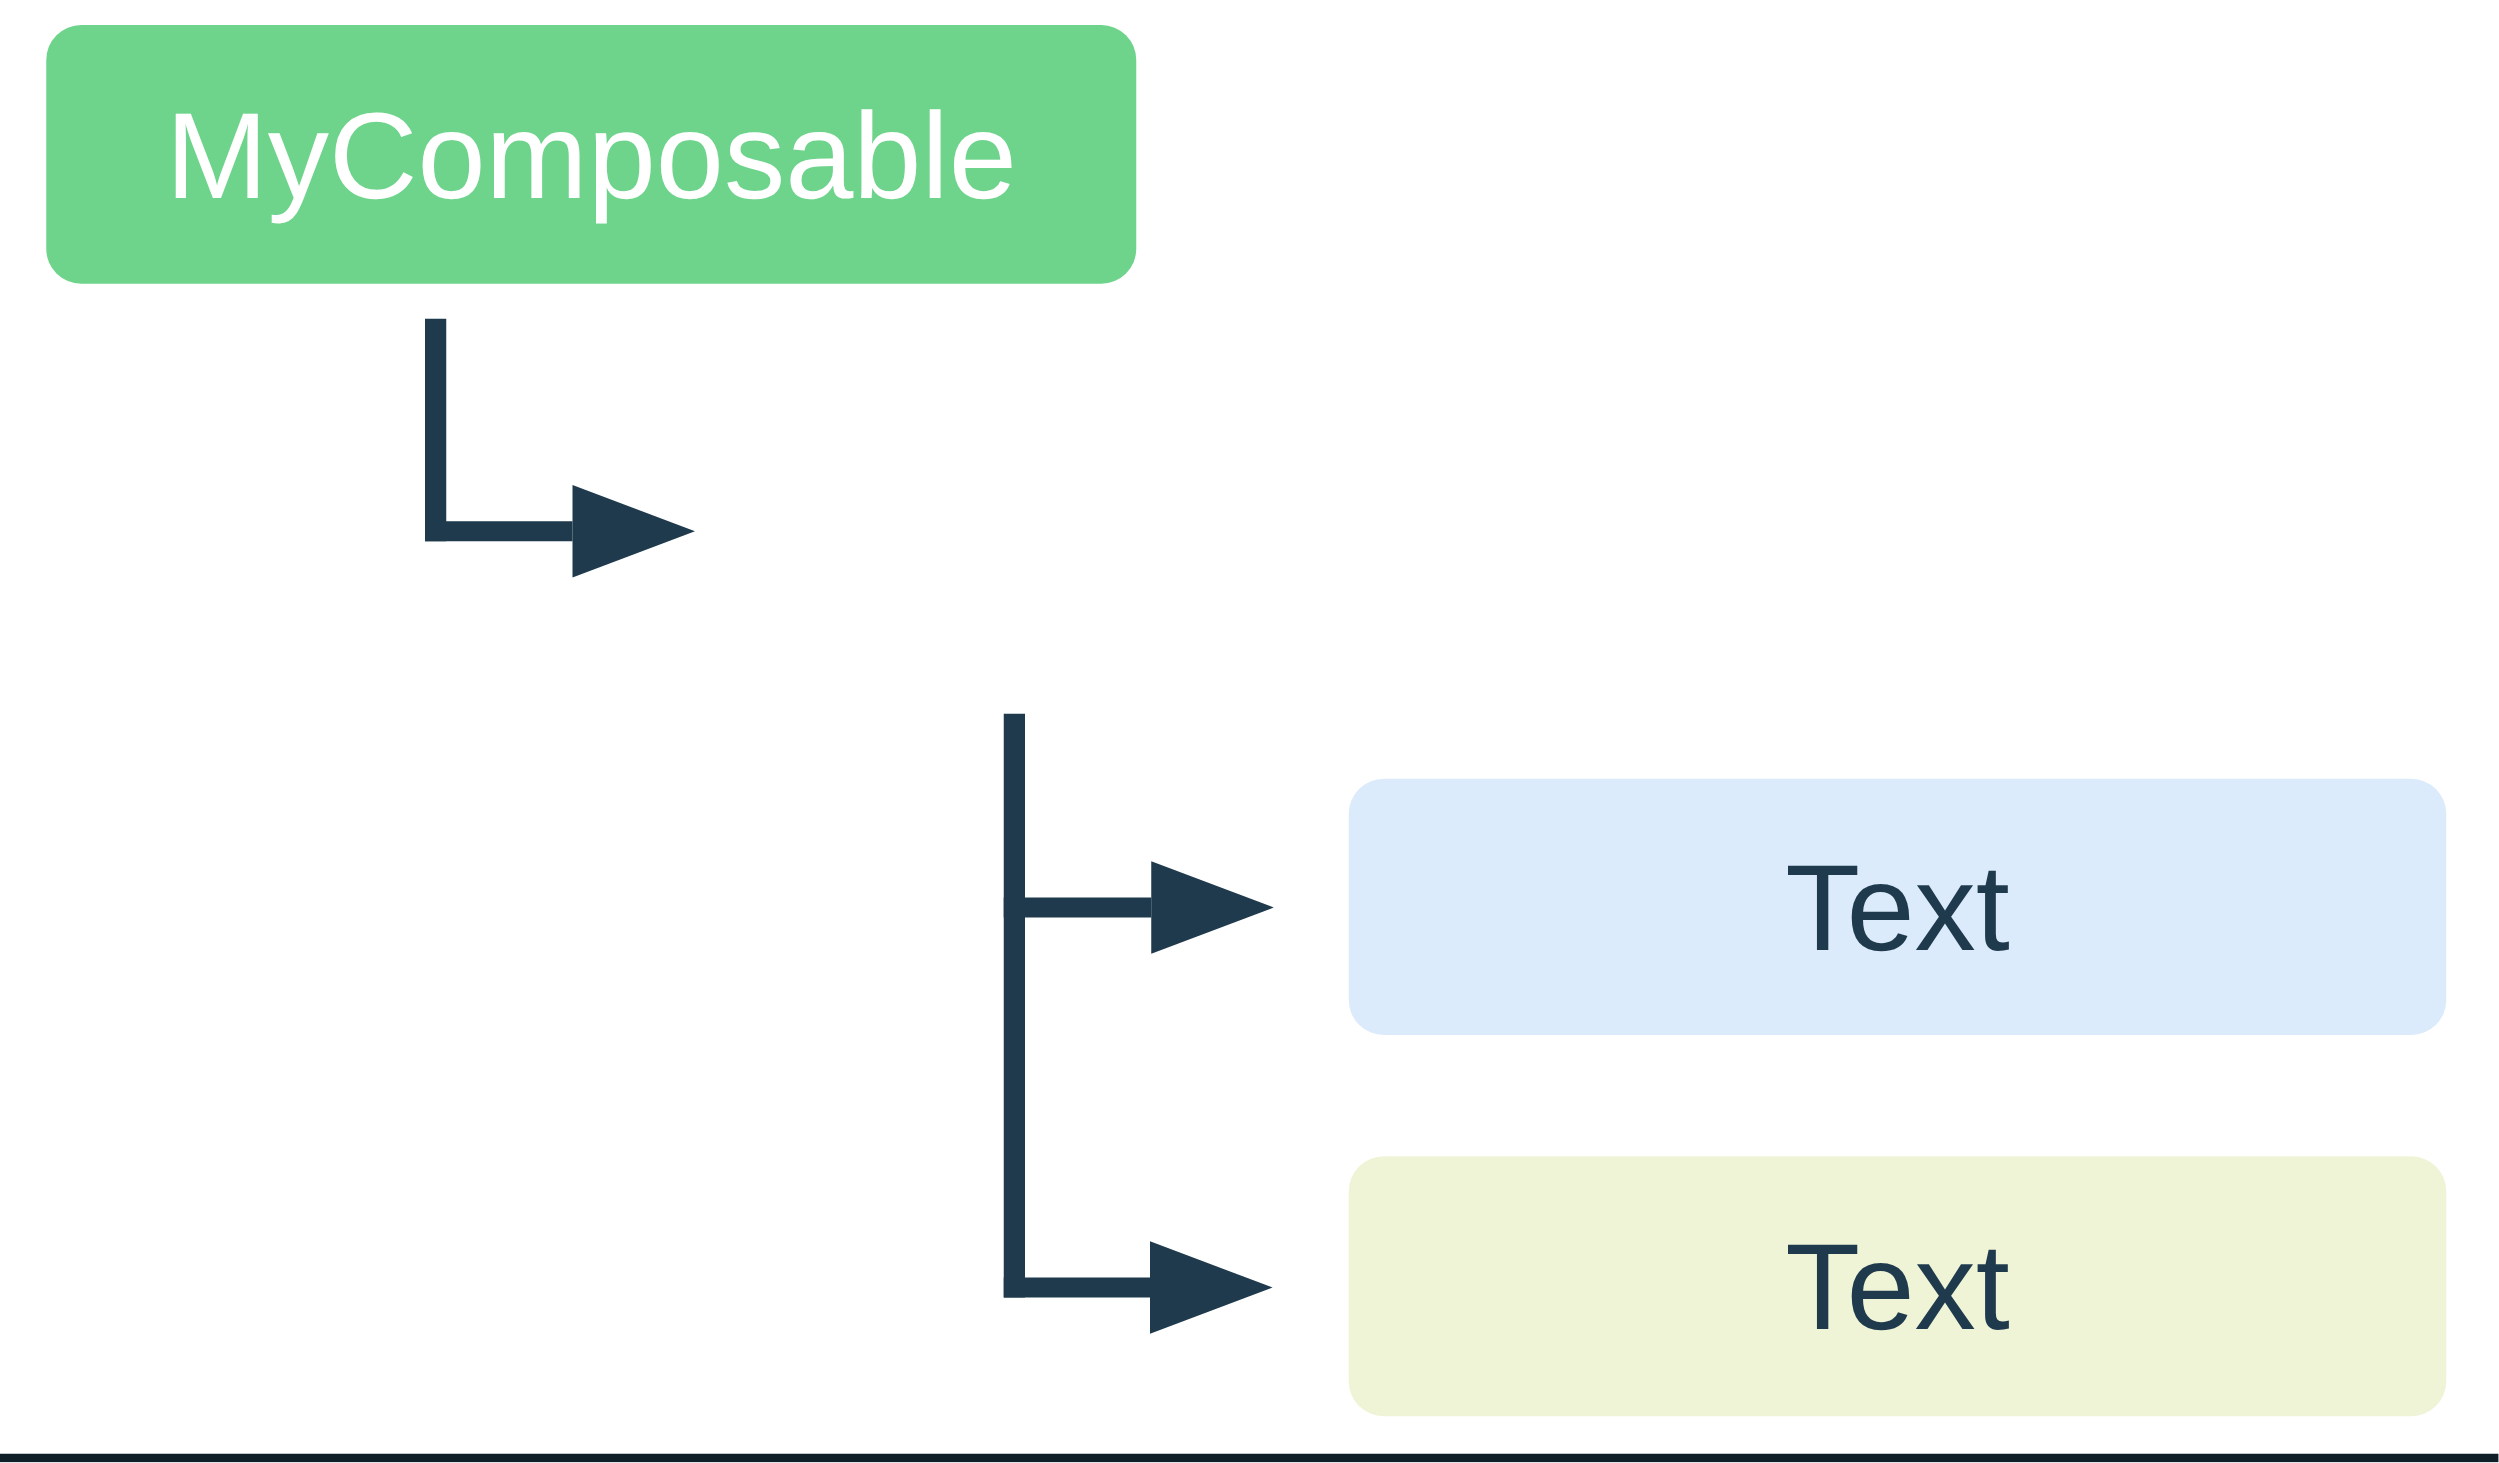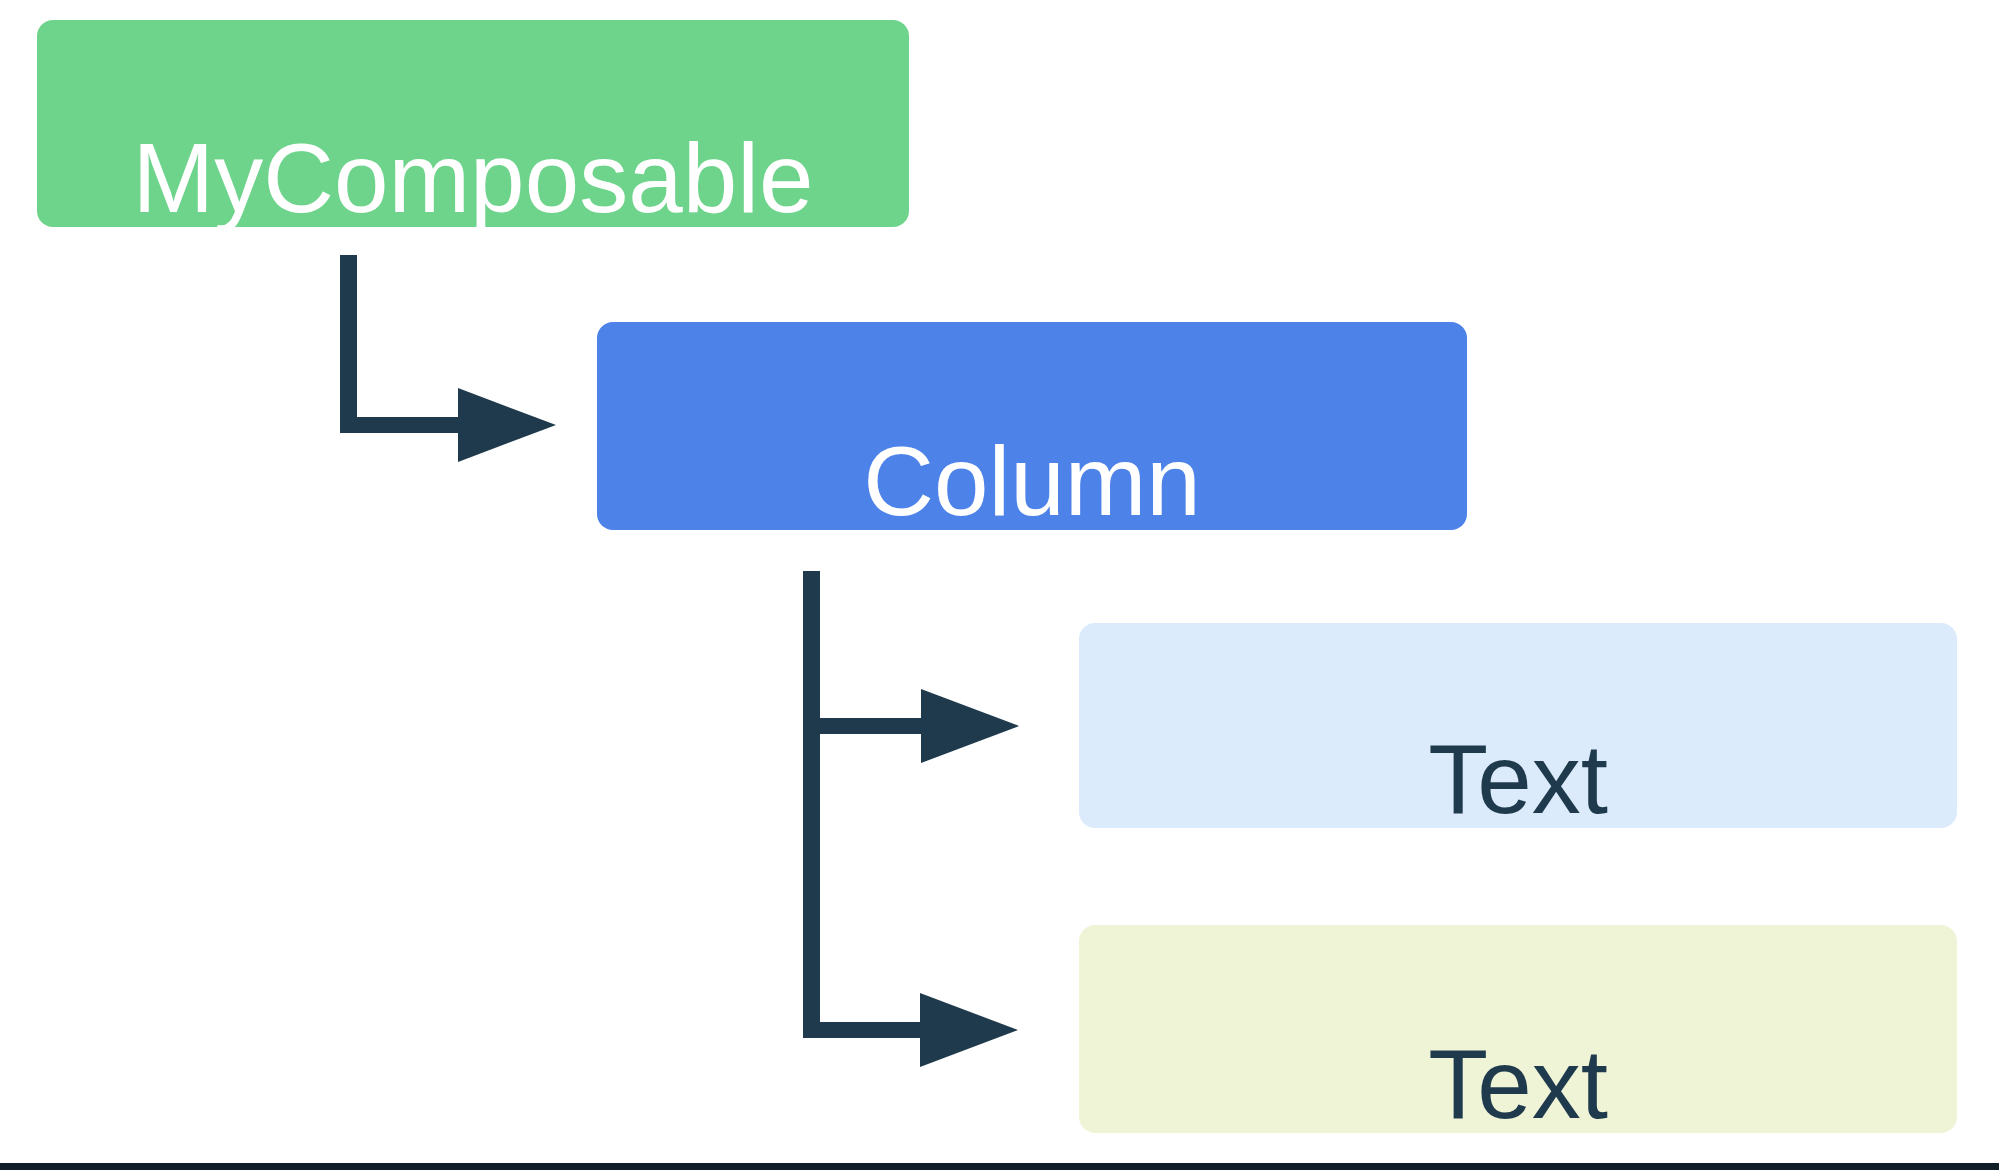--- a/index.html
+++ b/index.html
@@ -11,23 +11,23 @@
     position: relative;
     width: 1999px;
     height: 1170px;
     overflow: hidden;
     background: var(--background, #ffffff);
     font-family: "Liberation Sans", "DejaVu Sans", sans-serif;
   }
   .node {
     position: absolute;
     display: flex;
-    align-items: flex-end;
+    align-items: center;
     justify-content: center;
-    border-radius: 16px;
+    border-radius: 28px;
     font-size: 98px;
     line-height: 1;
     white-space: nowrap;
   }
   .node-root    { left: 37px;   top: 20px;  width: 872px; height: 207px; background: var(--node_root_bg);   color: var(--node_light_label); }
   .node-column  { left: 597px;  top: 322px; width: 870px; height: 208px; background: var(--node_column_bg); color: var(--node_light_label); }
   .node-text1   { left: 1079px; top: 623px; width: 878px; height: 205px; background: var(--node_text1_bg);  color: var(--node_dark_label); }
   .node-text2   { left: 1079px; top: 925px; width: 878px; height: 208px; background: var(--node_text2_bg);  color: var(--node_dark_label); }
 
   .seg {
@@ -65,23 +65,20 @@
 </style>
 </head>
 <body>
 
 <div class="stage">
 
   <div class="node node-root">
     <span>MyComposable</span>
   </div>
 
-  <div class="node node-column">
-    <span>Column</span>
-  </div>
 
   <div class="node node-text1">
     <span>Text</span>
   </div>
 
   <div class="node node-text2">
     <span>Text</span>
   </div>
 
   <div class="seg a1-v"></div>

